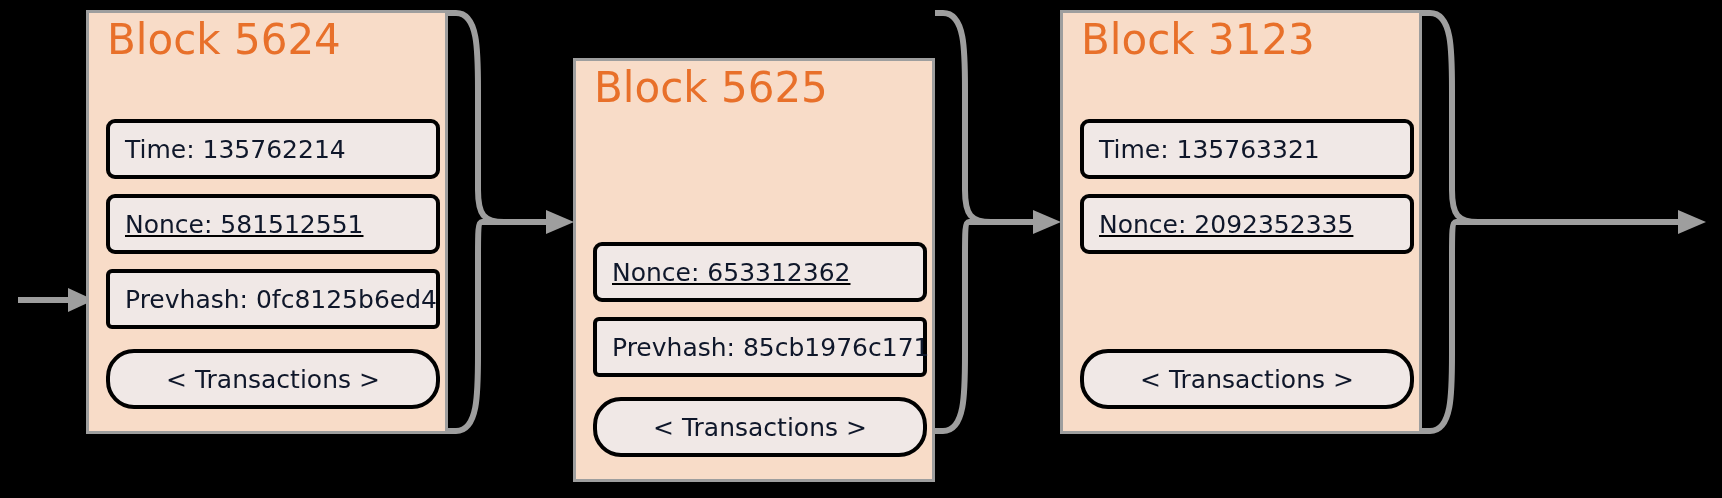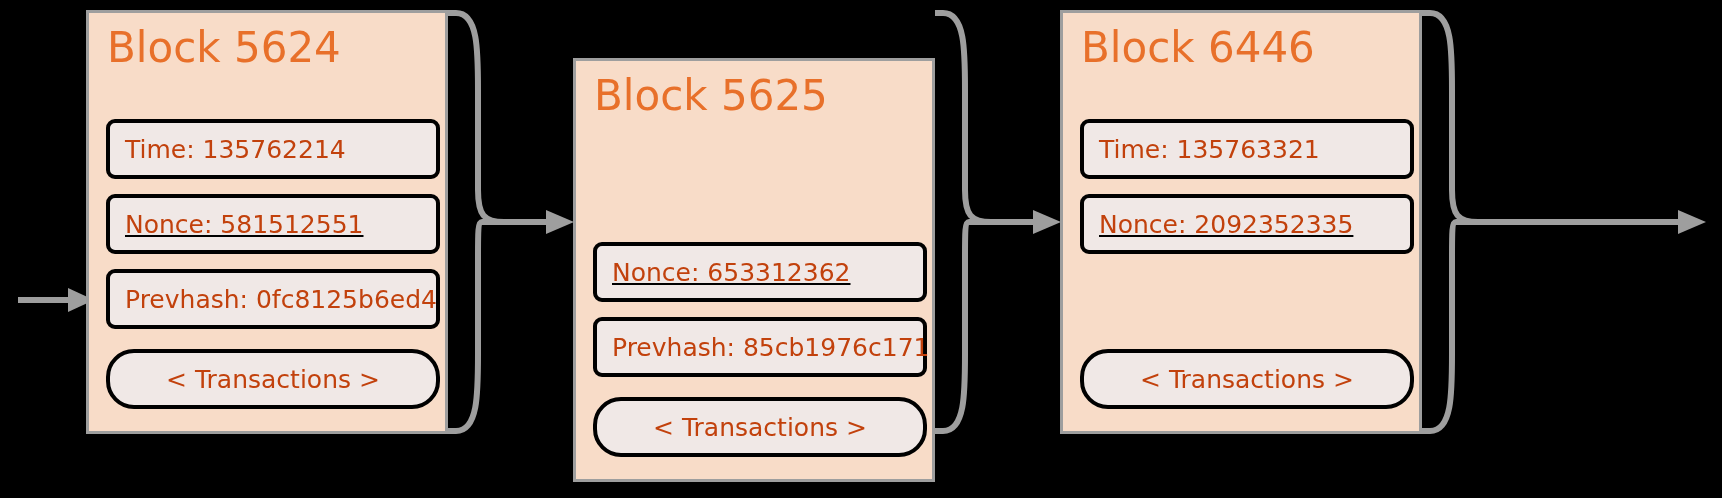--- a/index.html
+++ b/index.html
@@ -1,29 +1,29 @@
 <!DOCTYPE html>
 <html><head>
 <meta charset="utf-8">
 <style>
   html,body{margin:0;padding:0;background:#000;}
   body{width:1722px;height:498px;overflow:hidden;font-family:"DejaVu Sans",sans-serif;}
   #stage{position:relative;width:1722px;height:498px;background:#000;}
 
   .block-card{position:absolute;top:10px;width:362px;height:424px;
     background:#f8dcc8;border:3px solid #9e9e9e;box-sizing:border-box;}
-  .block-title{position:absolute;left:18px;top:14px;font-size:42px;color:#e8702a;
+  .block-title{position:absolute;left:18px;top:6px;font-size:42px;color:#e8702a;
     line-height:1;white-space:nowrap;}
   .field{position:absolute;left:17px;width:334px;height:60px;background:#f0e8e6;
     border:4px solid #000;border-radius:9px;box-sizing:border-box;
     display:flex;align-items:center;}
-  .field-text{padding-left:15px;font-size:25px;color:#c2410c;white-space:nowrap;}
+  .field-text{padding-left:15px;font-size:25px;color:#0f172a;white-space:nowrap;}
   .field.tx{justify-content:center;}
   .field.tx .field-text{padding-left:0;}
-  .f0{top:106px;} .f1{top:181px;text-decoration:underline;} .f2{top:256px;} .f3{top:336px;border-radius:28px;}
+  .f0{top:106px;} .f1{top:181px;text-decoration:underline;} .f2{top:256px;border-radius:6px;} .f3{top:336px;border-radius:28px;}
 
   .connector{position:absolute;overflow:visible;}
   .arrow-in{position:absolute;overflow:visible;}
   svg line,svg path{stroke:#9e9e9e;stroke-width:6;fill:none;}
   svg polygon{fill:#9e9e9e;}
 </style>
 </head>
 <body>
 
 <div id="stage">
@@ -68,21 +68,21 @@
     </div>
   </div>
 
   <svg class="connector" style="left:935px;top:10px;" width="130" height="424">
     <path d="M0,3 L8,3 C30,3 30,40 30,80 L30,180 C30,205 36,212 56,212 L34,212 C30,212 30,222 30,246 L30,344 C30,384 30,421 8,421 L0,421"></path>
     <line x1="44" y1="212" x2="104" y2="212"></line>
     <polygon points="98,200 126,212 98,224"></polygon>
   </svg>
 
   <div class="block-card" style="left:1060px;">
-    <div class="block-title">Block 6446</div>
+    <div class="block-title">Block 3123</div>
     <div class="field f0">
       <span class="field-text">Time: 135763321</span>
     </div>
     <div class="field f1">
       <span class="field-text">Nonce: 2092352335</span>
     </div>
     <div class="field tx f3">
       <span class="field-text">&lt; Transactions &gt;</span>
     </div>
   </div>

